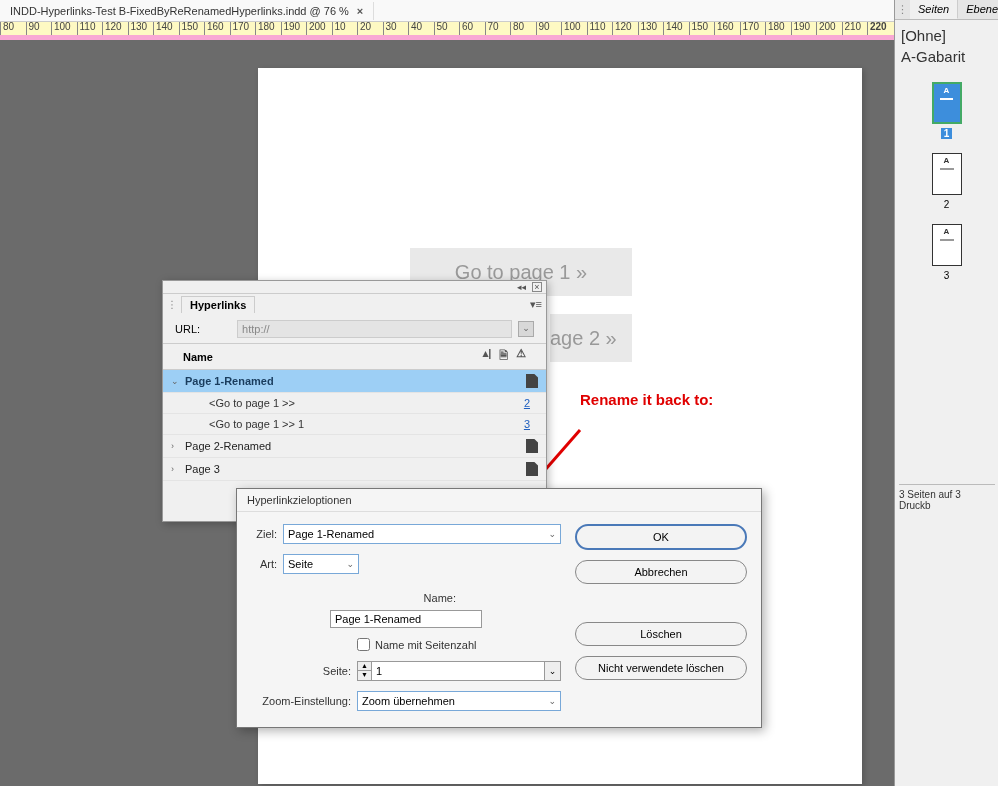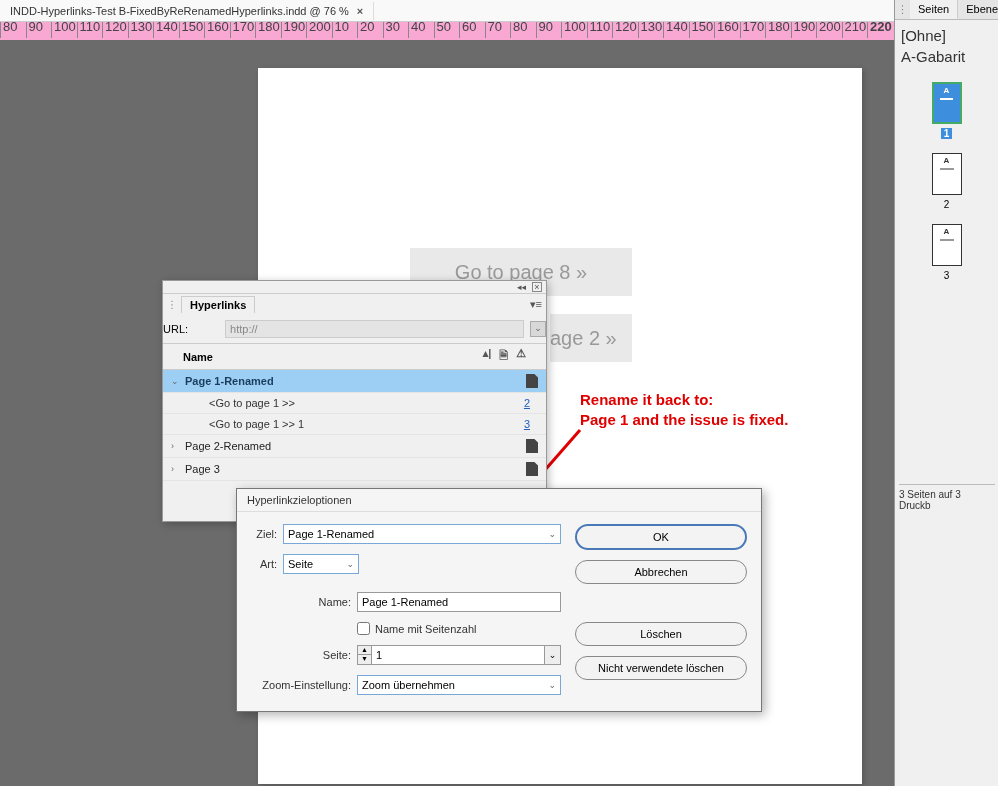--- a/index.html
+++ b/index.html
@@ -25,26 +25,26 @@
     padding: 3px 10px;
     border-right: 1px solid #ddd;
     display: flex;
     align-items: center;
     gap: 8px;
     font-size: 11px;
     color: #333;
   }
   .tab-close { cursor: pointer; color: #555; font-weight: bold; }
   .ruler {
-    background: #f9a8d4;
+    background: #fef9c3;
     height: 18px;
-    border-bottom: 2px solid #f9a8d4;
+    border-bottom: 5px solid #f9a8d4;
     position: relative;
     overflow: hidden;
-    font-size: 13px;
+    font-size: 10px;
     color: #444;
   }
   .ruler-tick {
     position: absolute;
     top: 0;
     height: 18px;
     border-left: 1px solid #888;
     padding-left: 2px;
     line-height: 10px;
   }
@@ -108,20 +108,21 @@
   }
   .right-tabs {
     display: flex;
     background: #e5e5e5;
     border-bottom: 1px solid #bbb;
     font-size: 11px;
   }
   .right-tab {
     padding: 3px 8px;
     border-right: 1px solid #ccc;
+    font-style: italic;
   }
   .right-tab.active {
     background: #f0f0f0;
     border-bottom: 1px solid #f0f0f0;
   }
   .master-list {
     padding: 5px 6px;
     font-size: 15px;
     color: #333;
   }
@@ -205,21 +206,21 @@
     background:#f0f0f0;
     padding:2px 8px;
     border:1px solid #ccc;
     border-bottom:none;
     font-weight:bold;
     font-size:11px;
   }
   .hl-urlrow {
     display:flex;
     align-items:center;
-    padding:5px 0;
+    padding:5px 12px;
     gap:6px;
     border-bottom:1px solid #ccc;
   }
   .hl-url-input {
     flex:1;
     background:#e4e4e4;
     border:1px solid #ccc;
     padding:2px 4px;
     color:#888;
     font-size:11px;
@@ -370,28 +371,27 @@
     <div class="ruler-tick" style="left: 739.5px;">170</div>
     <div class="ruler-tick" style="left: 765px;">180</div>
     <div class="ruler-tick" style="left: 790.5px;">190</div>
     <div class="ruler-tick" style="left: 816px;">200</div>
     <div class="ruler-tick" style="left: 841.5px;">210</div>
     <div class="ruler-tick" style="left: 867px; font-weight: bold;">220</div>
   </div>
 
 <div class="canvas-area">
   <div class="page" id="page">
-      <div class="page-button" style="top: 180px;">Go to page 8 »</div>
+      <div class="page-button" style="top: 180px;">Go to page 1 »</div>
       <div class="page-button" style="top: 246px; left: 292px; width: 82px; justify-content: flex-start; padding-left: 0px;">age 2 »</div>
     </div>
 </div>
 
 <div class="annotation">
   <div>Rename it back to:</div>
-  <div>Page 1 and the issue is fixed.</div>
 </div>
 <svg class="arrow-svg">
   <defs>
       <marker id="ah" markerWidth="10" markerHeight="10" refX="2" refY="3" orient="auto">
     <path d="M0,0 L0,6 L8,3 z" fill="#e00000"></path>
       </marker>
     </defs>
   <line x1="150" y1="10" x2="10" y2="170" stroke="#e00000" stroke-width="3" marker-end="url(#ah)"></line>
 </svg>
 
@@ -497,21 +497,21 @@
           <span class="chev">⌄</span>
         </div>
       </div>
       <div class="dlg-row">
         <div class="dlg-label" style="width:26px;">Art:</div>
         <div class="dlg-select narrow">
           <span>Seite</span>
           <span class="chev">⌄</span>
         </div>
       </div>
-      <div class="dlg-row" style="margin-top:18px;">
+      <div class="dlg-row" style="margin-top:18px;flex-direction:column;">
         <div class="dlg-label">Name:</div>
         <input class="dlg-input" value="Page 1-Renamed" style="">
       </div>
       <label class="dlg-check">
         <input type="checkbox" style="">
         <span>Name mit Seitenzahl</span>
       </label>
       <div class="dlg-row">
         <div class="dlg-label">Seite:</div>
         <div class="dlg-spin">

